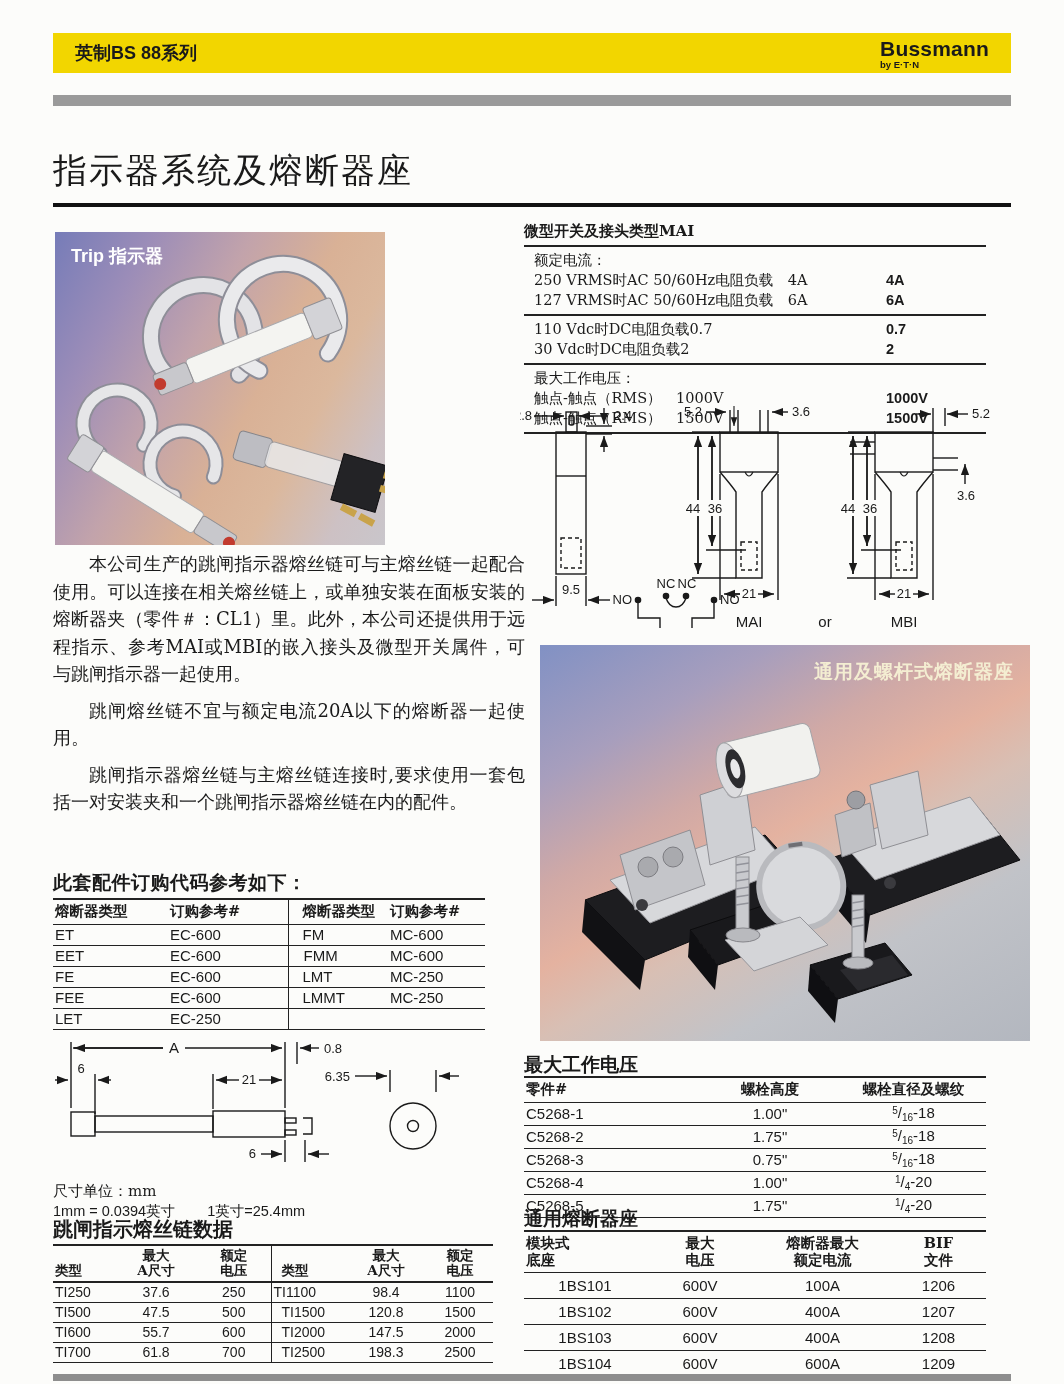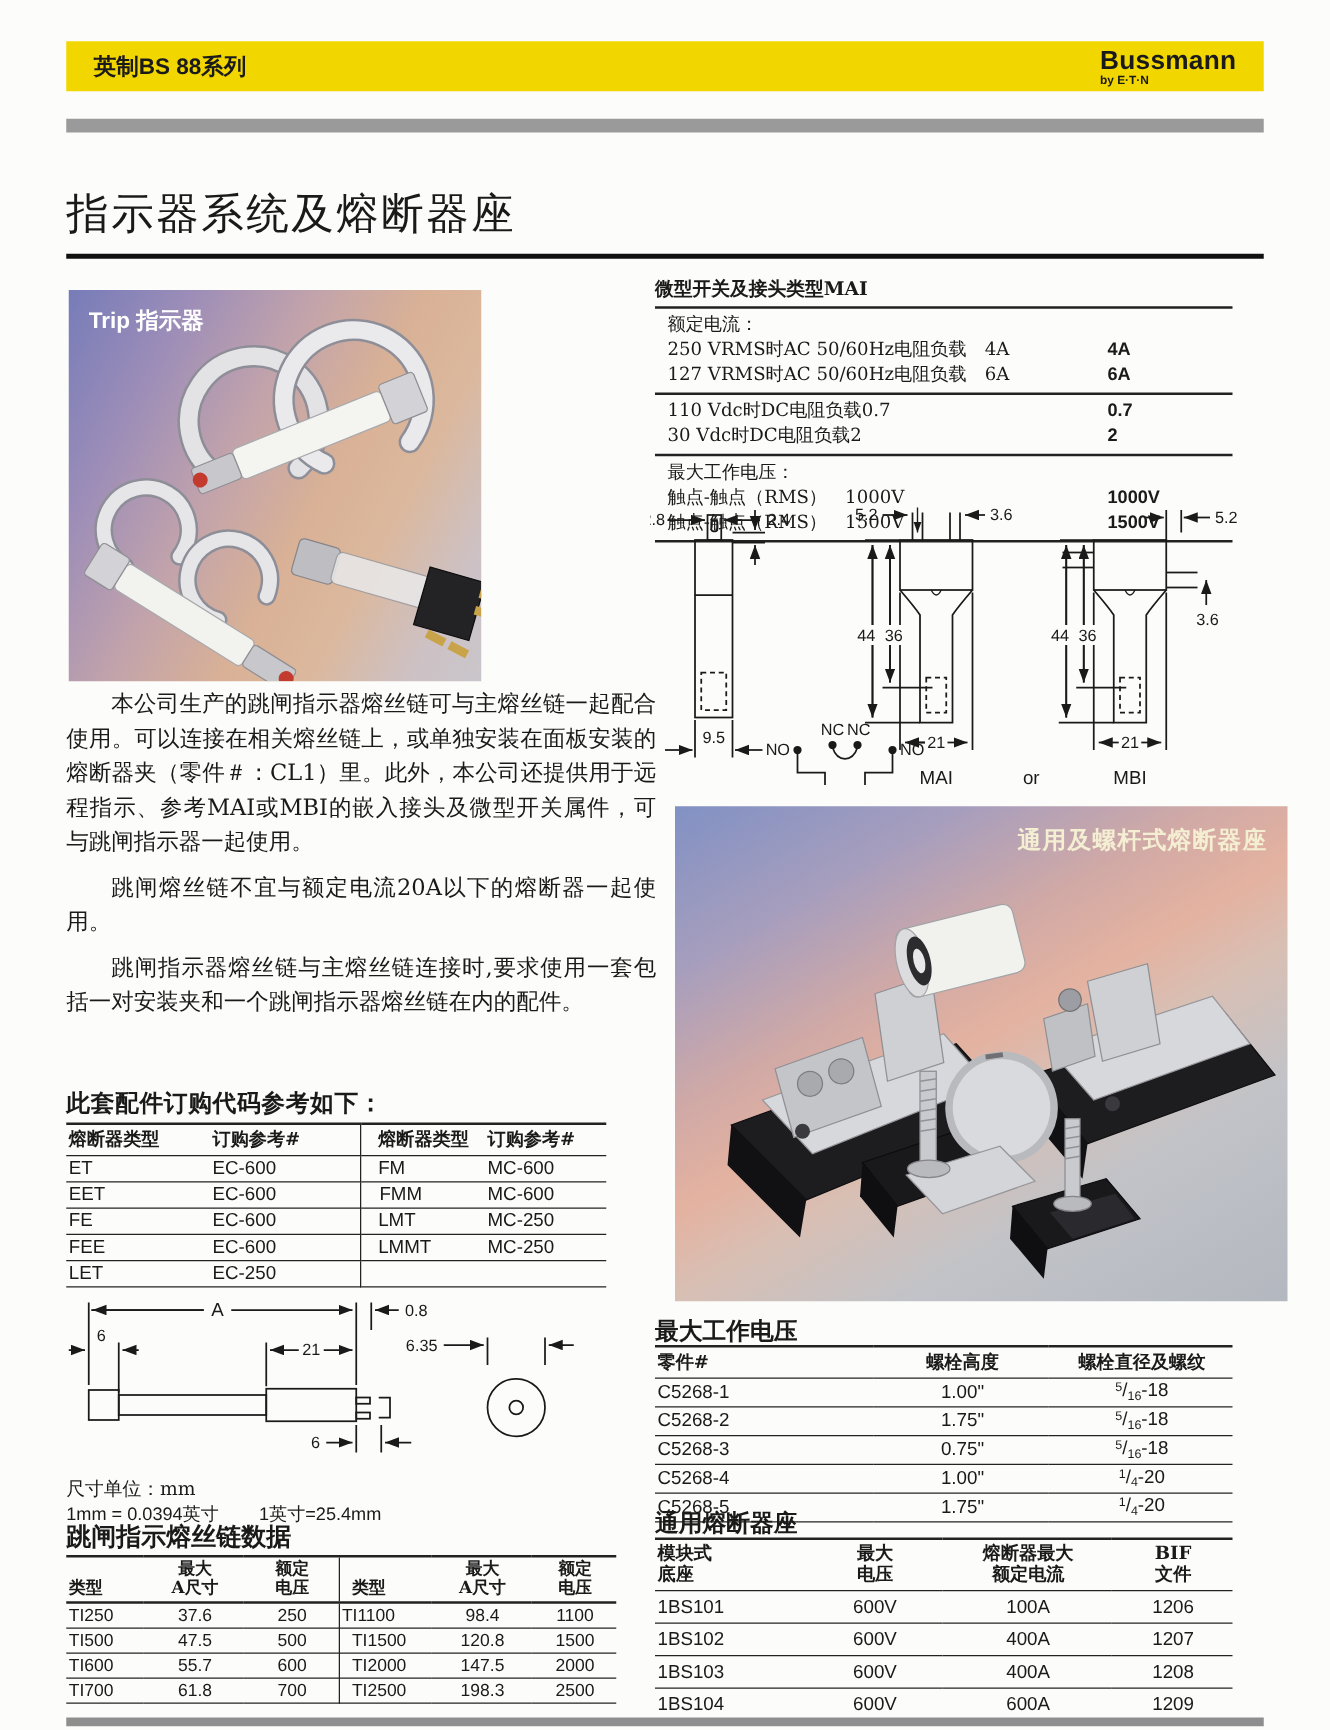--- a/index.html
+++ b/index.html
@@ -56,21 +56,21 @@
 
   .tbl-screw { position:absolute; left:524px; top:1076px; width:462px; font-size:15px; }
   .tbl-screw th { border-top:2px solid #222; border-bottom:1.8px solid #222; font-size:14.5px; padding:2px 0 3px 2px; }
   .tbl-screw td { border-bottom:1.8px solid #222; padding:1px 0 2px 2px; height:22px; }
   .tbl-screw .c { text-align:center; }
   sup { font-size:10px; vertical-align:4px; }
   sub { font-size:10px; vertical-align:-3px; }
 
   .tbl-uni { position:absolute; left:524px; top:1230px; width:462px; font-size:15px; }
   .tbl-uni th { border-top:2px solid #222; border-bottom:1.8px solid #222; font-size:14.5px; line-height:17px; padding:2px 0 4px 2px; }
-  .tbl-uni td { border-bottom:1.8px solid #222; padding:2px 0 3px 2px; height:26px; }
+  .tbl-uni td { border-bottom:1.8px solid #222; padding:2px 0 3px 2px; height:26px;text-align:center; }
   .tbl-uni .c { text-align:center; }
 
   .heading-order { position:absolute; left:53px; top:870px; font-size:19px; letter-spacing:.5px; }
   .heading-trip  { position:absolute; left:53px; top:1216px; font-size:20px; }
   .heading-screw { position:absolute; left:524px; top:1052px; font-size:19px; }
   .heading-uni   { position:absolute; left:524px; top:1206px; font-size:19px; }
 
   
   .paras { position:absolute; left:53px; top:550px; width:472px; font-family:"DejaVu Serif","Liberation Serif",serif; font-size:18px; line-height:27.5px; text-align:justify; }
   .paras p { text-indent:2em; margin-bottom:9px; }

